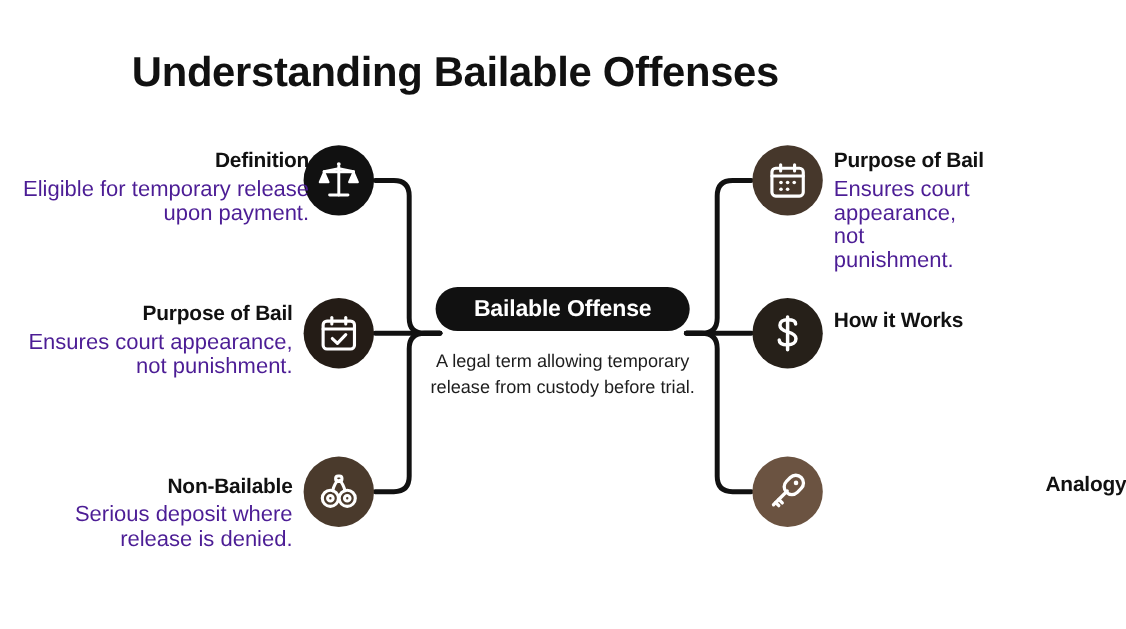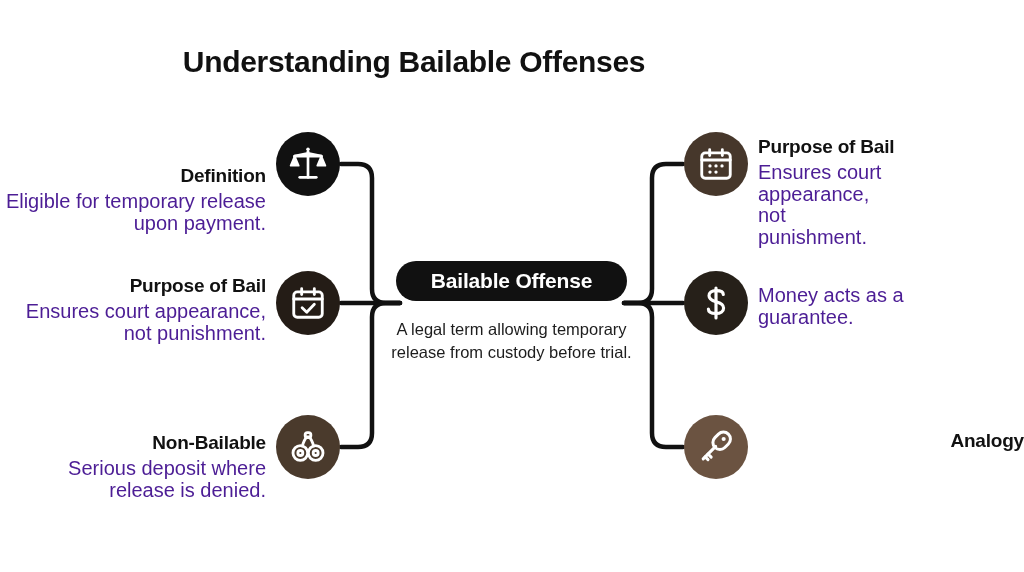--- a/index.html
+++ b/index.html
@@ -20,21 +20,21 @@
     background: #ffffff;
   }
 
   
   #title {
     position: absolute;
     top: 45px;
     left: 0;
     width: 828px;
     text-align: center;
-    font-size: 30px;
+    font-size: 38px;
     font-weight: bold;
     color: #111111;
     letter-spacing: -0.3px;
   }
 
   
   #wires {
     position: absolute;
     top: 0;
     left: 0;
@@ -140,21 +140,21 @@
       <circle cx="12" cy="3.1" r="1.05" fill="#ffffff" stroke="none"></circle>
       <path d="M12 4.4 V20"></path>
       <path d="M7 20 H17"></path>
       <path d="M4 7.3 H20"></path>
       <path d="M12 5.6 L4 7.3"></path>
       <path d="M12 5.6 L20 7.3"></path>
       <path d="M4 7.3 L1.6 13 H6.4 Z" fill="#ffffff" stroke="#ffffff" stroke-width="1.1"></path>
       <path d="M20 7.3 L17.6 13 H22.4 Z" fill="#ffffff" stroke="#ffffff" stroke-width="1.1"></path>
     </svg>
   </div>
-  <div class="branch left" style="left:0px; top:136px; width:266px;margin-top:29px;">
+  <div class="branch left" style="left:15px; top:136px; width:266px;">
     <div class="heading">Definition</div>
     <div class="desc">Eligible for temporary release upon payment.</div>
   </div>
 
   <div class="icon-circle" style="left:276px; top:271px; background:#241c16;">
     <svg width="38" height="38" viewBox="0 0 24 24" fill="none" stroke="#ffffff" stroke-width="1.8" stroke-linecap="round" stroke-linejoin="round">
       <rect x="3" y="5" width="18" height="16" rx="2.2"></rect>
       <path d="M3 9.5 H21"></path>
       <path d="M8 3 V6.6"></path>
       <path d="M16 3 V6.6"></path>
@@ -200,21 +200,21 @@
     <div class="desc" style="max-width:140px;">Ensures court appearance, not punishment.</div>
   </div>
 
   <div class="icon-circle" style="left:684px; top:271px; background:#262019;">
     <svg width="38" height="38" viewBox="0 0 24 24" fill="none" stroke="#ffffff" stroke-width="2" stroke-linecap="round" stroke-linejoin="round">
       <path d="M12 2.6 V21.4"></path>
       <path d="M16.6 6.6 C16.6 5 14.6 4.2 12 4.2 C9.2 4.2 7.6 5.4 7.6 7.4 C7.6 9.6 9.6 10.5 12 11.2 C14.6 11.9 16.8 12.8 16.8 15.1 C16.8 17.2 15 18.6 12 18.6 C9.2 18.6 7.2 17.6 7.2 15.8"></path>
     </svg>
   </div>
   <div class="branch right" style="left:758px; top:281px; width:262px;">
-    <div class="desc" style="max-width:150px;">Money acts as a guarantee.</div>
+    <div class="heading">How it Works</div>
   </div>
 
   <div class="icon-circle" style="left:684px; top:415px; background:#6b5341;">
     <svg width="40" height="40" viewBox="0 0 24 24" fill="none" stroke="#ffffff" stroke-width="1.8" stroke-linecap="round" stroke-linejoin="round">
       <rect x="11.2" y="2.6" width="8.4" height="11.4" rx="4.2" transform="rotate(45 15.4 8.3)"></rect>
       <circle cx="16.6" cy="7.2" r="1.25" fill="#ffffff" stroke="none"></circle>
       <path d="M11.8 11.6 L4.3 19.1"></path>
       <path d="M7.2 16.2 L9.1 18.1"></path>
       <path d="M5.5 17.9 L7.2 19.6"></path>
     </svg>

